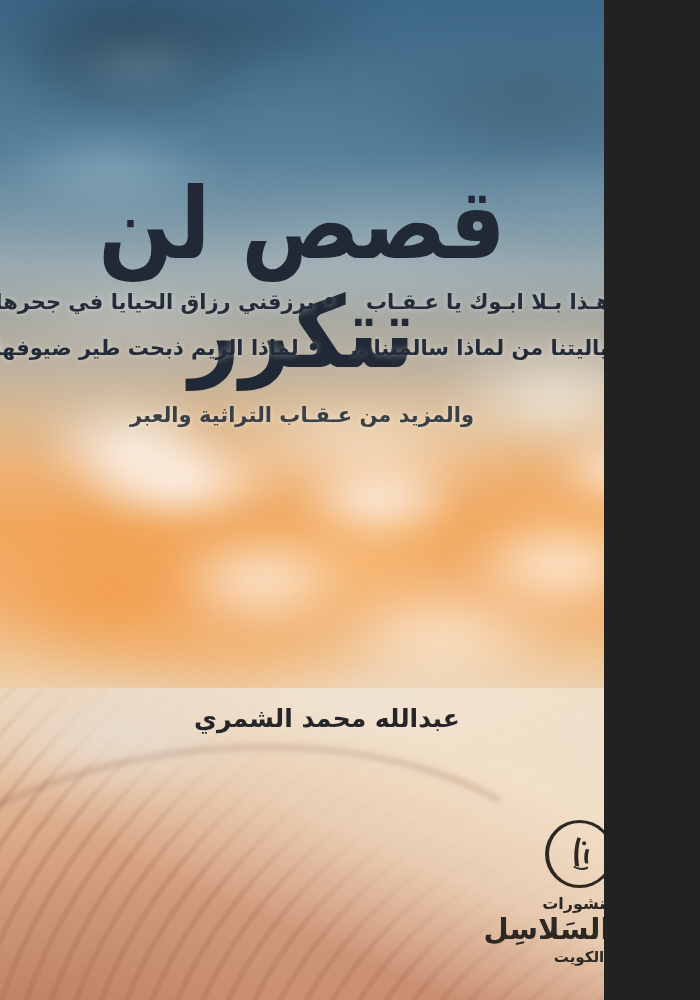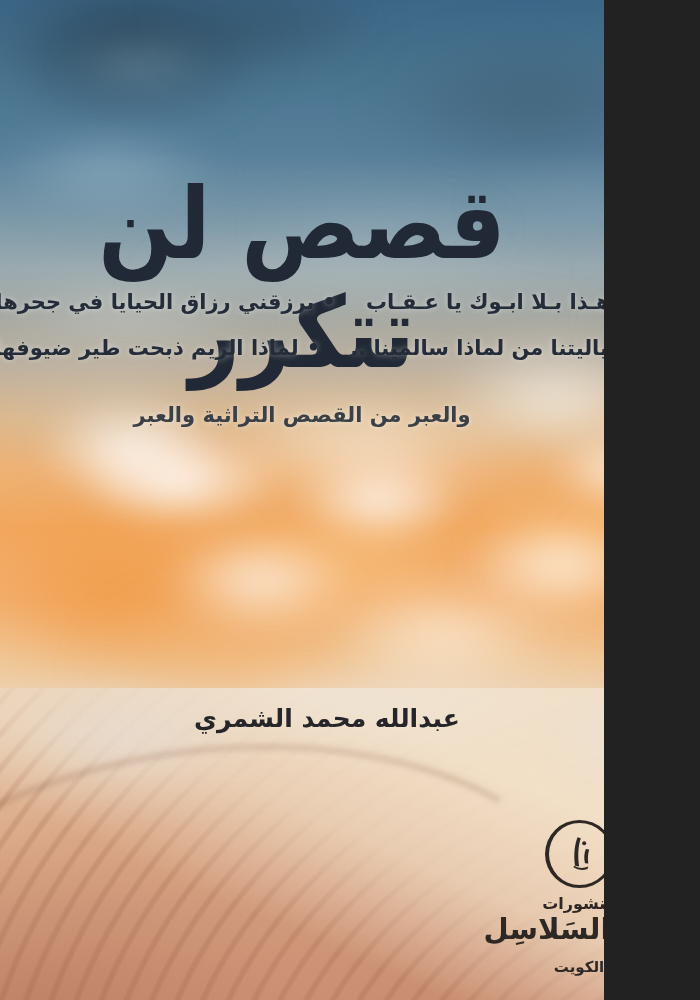--- a/index.html
+++ b/index.html
@@ -75,21 +75,21 @@
   .tagline{position:absolute;top:403px;left:0;right:0;text-align:center;direction:rtl;
     font-size:21px;font-weight:bold;color:#3b4046;text-shadow:0 0 6px rgba(255,255,255,.5);letter-spacing:.5px;}
   .author{position:absolute;top:704px;left:50%;transform:translateX(calc(-50% + 25px));
     direction:rtl;white-space:nowrap;font-size:25px;font-weight:bold;color:#26262a;}
   
   .publisher{position:absolute;left:474px;top:820px;width:210px;text-align:center;direction:rtl;color:#2d2823;}
   .logo-circle{width:62px;height:62px;margin:0 auto;border:3px solid #2d2823;border-left-width:4px;
     border-radius:50%;display:flex;align-items:center;justify-content:center;}
   .imprint{font-size:16px;font-weight:bold;margin-top:6px;}
   .pub-name{font-size:29px;font-weight:bold;line-height:1.15;}
-  .pub-city{font-size:15px;font-weight:bold;margin-top:12px;}
+  .pub-city{font-size:15px;font-weight:bold;margin-top:2px;}
 </style>
 </head>
 <body>
 
 <div class="cover">
 
   <div class="blob b1"></div>
   <div class="blob b2"></div>
   <div class="blob b3"></div>
   <div class="blob b4"></div>
@@ -144,21 +144,21 @@
         <span>•</span>
         <span>ياليتنا من لماذا سالمينا ..</span>
       </span>
       <span class="phrase">
         <span>•</span>
         <span>لماذا الريم ذبحت طير ضيوفها ؟</span>
       </span>
     </div>
   </div>
 
-  <div class="tagline txt">والعبر من القصص التراثية والعبر</div>
+  <div class="tagline txt">والمزيد من عـقـاب التراثية والعبر</div>
 
   <div class="author txt">عبدالله محمد الشمري</div>
 
   <div class="publisher txt">
     <div class="logo-circle">
       <svg viewBox="0 0 60 60" width="50" height="50" aria-hidden="true">
         <path d="M27 10 C24 18 22 30 24 44 L29 45 C27 32 28 19 31 11 Z" fill="#2d2823"></path>
         <path d="M37 24 c-2 5 -2.5 11 -1 17 l4 0.5 c-1 -6 -0.5 -12 1 -17 Z" fill="#2d2823"></path>
         <circle cx="35" cy="17" r="2.4" fill="#2d2823"></circle>
         <path d="M23 44 q8 5 17 1 l-1 3 q-9 3 -17 -2 Z" fill="#2d2823"></path>

